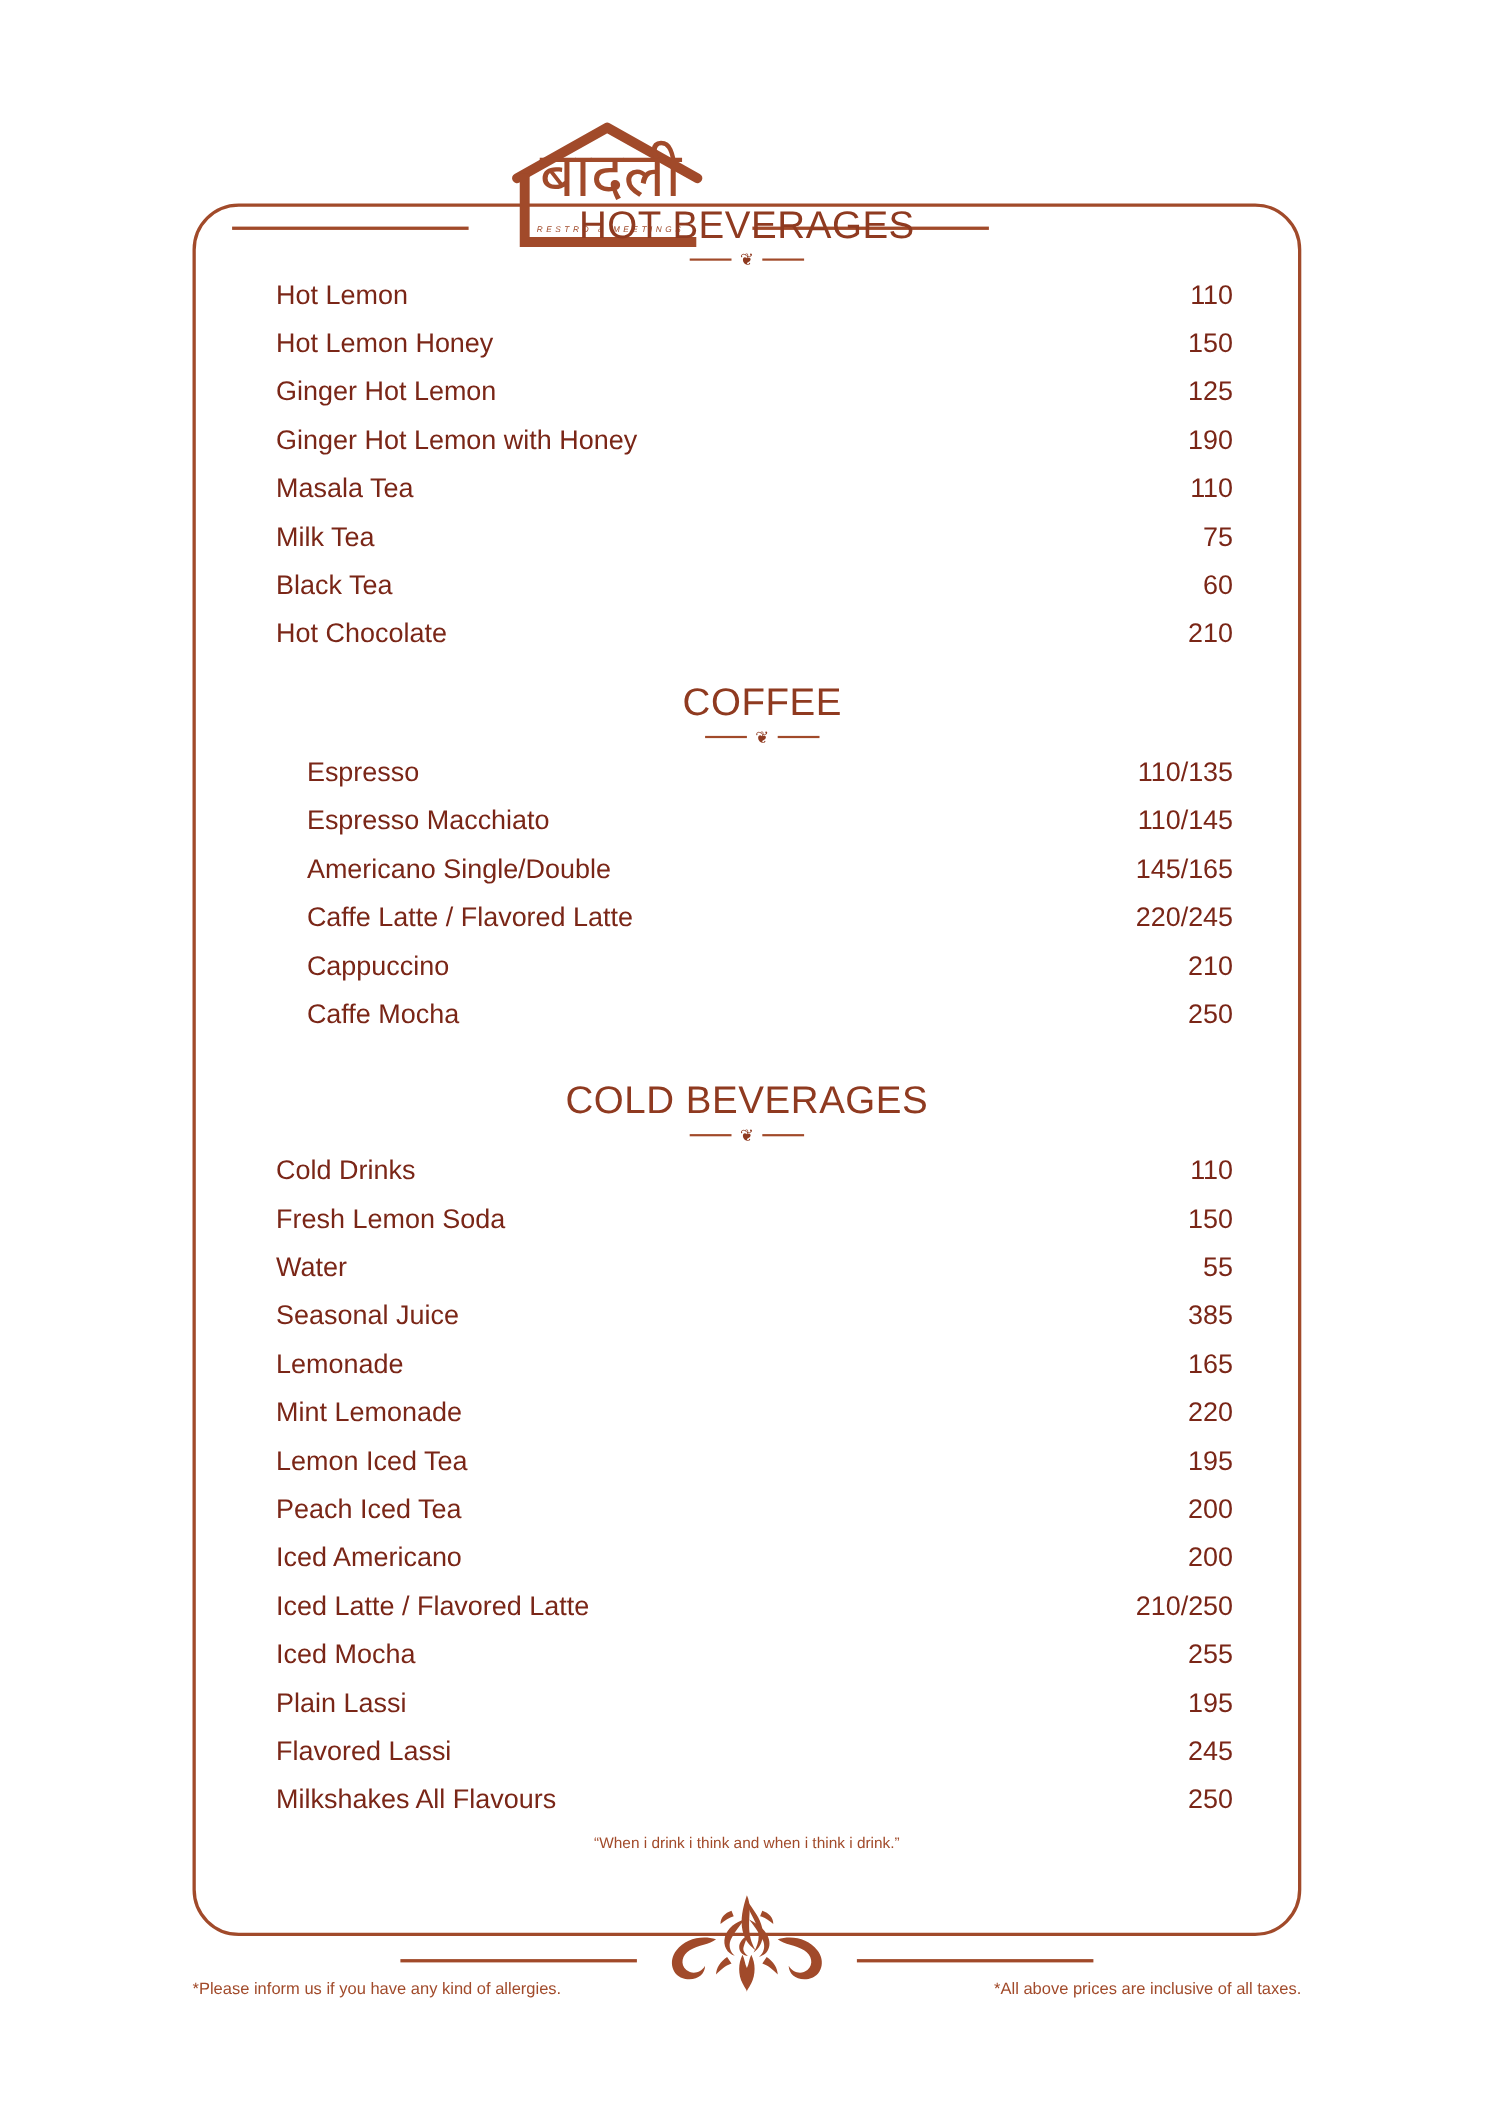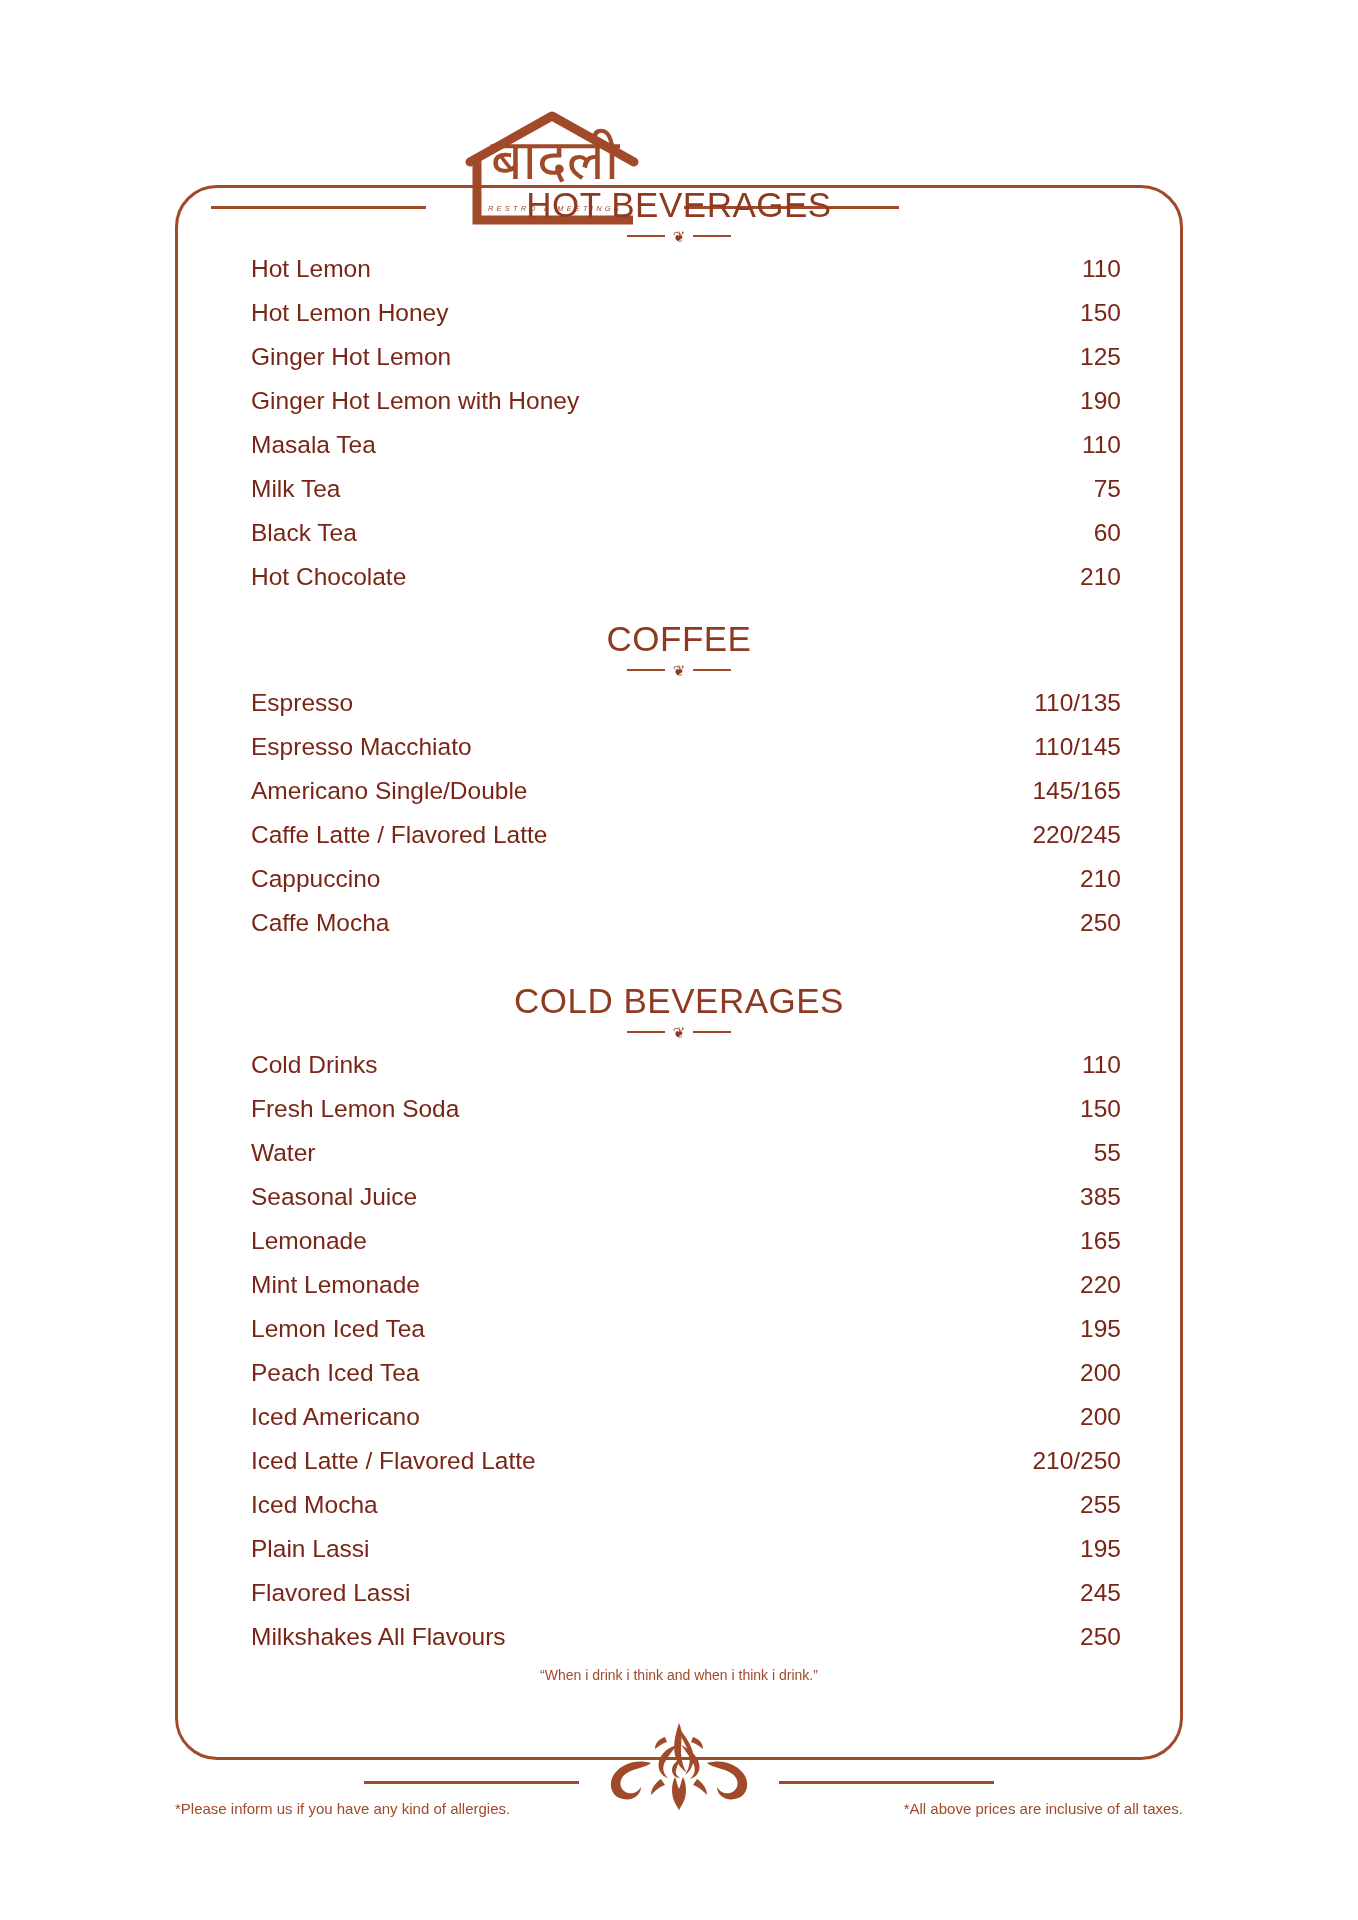--- a/index.html
+++ b/index.html
@@ -231,21 +231,21 @@
         <span class="item-name">Black Tea</span>
         <span class="item-price">60</span>
       </li>
       <li class="item">
         <span class="item-name">Hot Chocolate</span>
         <span class="item-price">210</span>
       </li>
     </ul>
   </div>
 
-  <div class="section" style="margin-top:12px;">
+  <div class="section" style="margin-top:12px;margin-left:28px;">
     <h2 class="section-title">COFFEE</h2>
     <div class="section-divider">
       <span class="dash"></span>
       <span class="orn">❦</span>
       <span class="dash"></span>
     </div>
     <ul class="items">
       <li class="item">
         <span class="item-name">Espresso</span>
         <span class="item-price">110/135</span>

